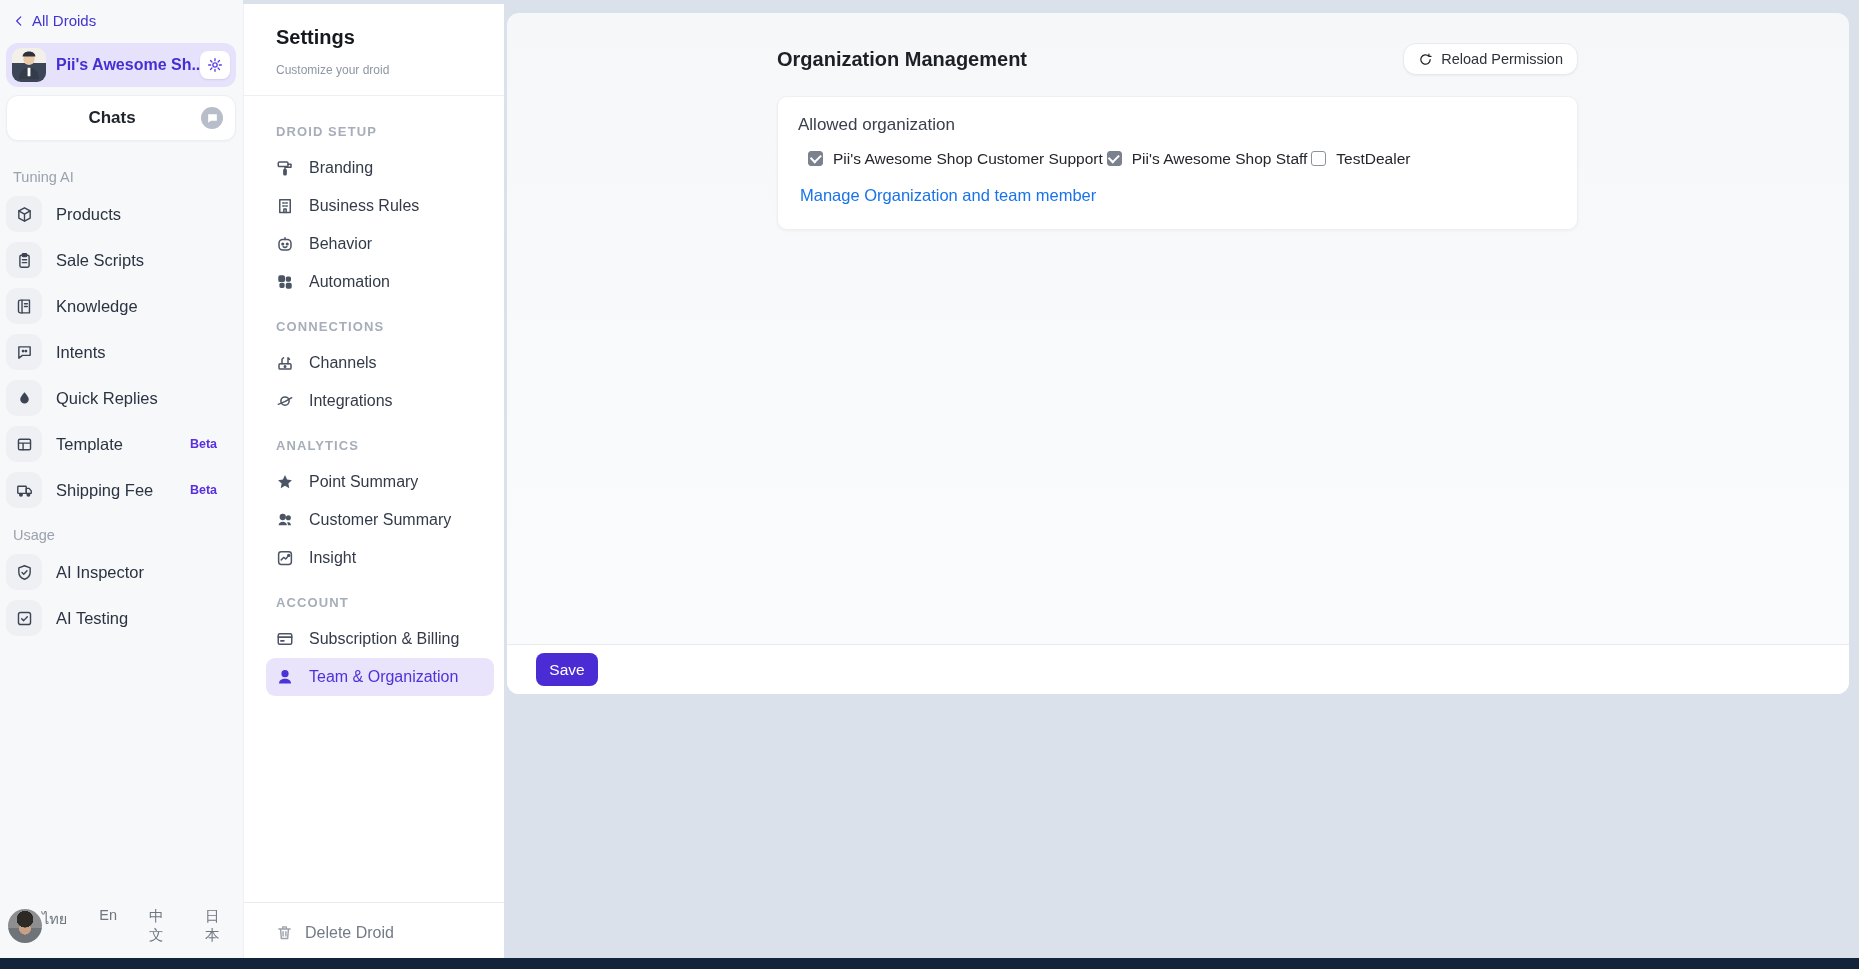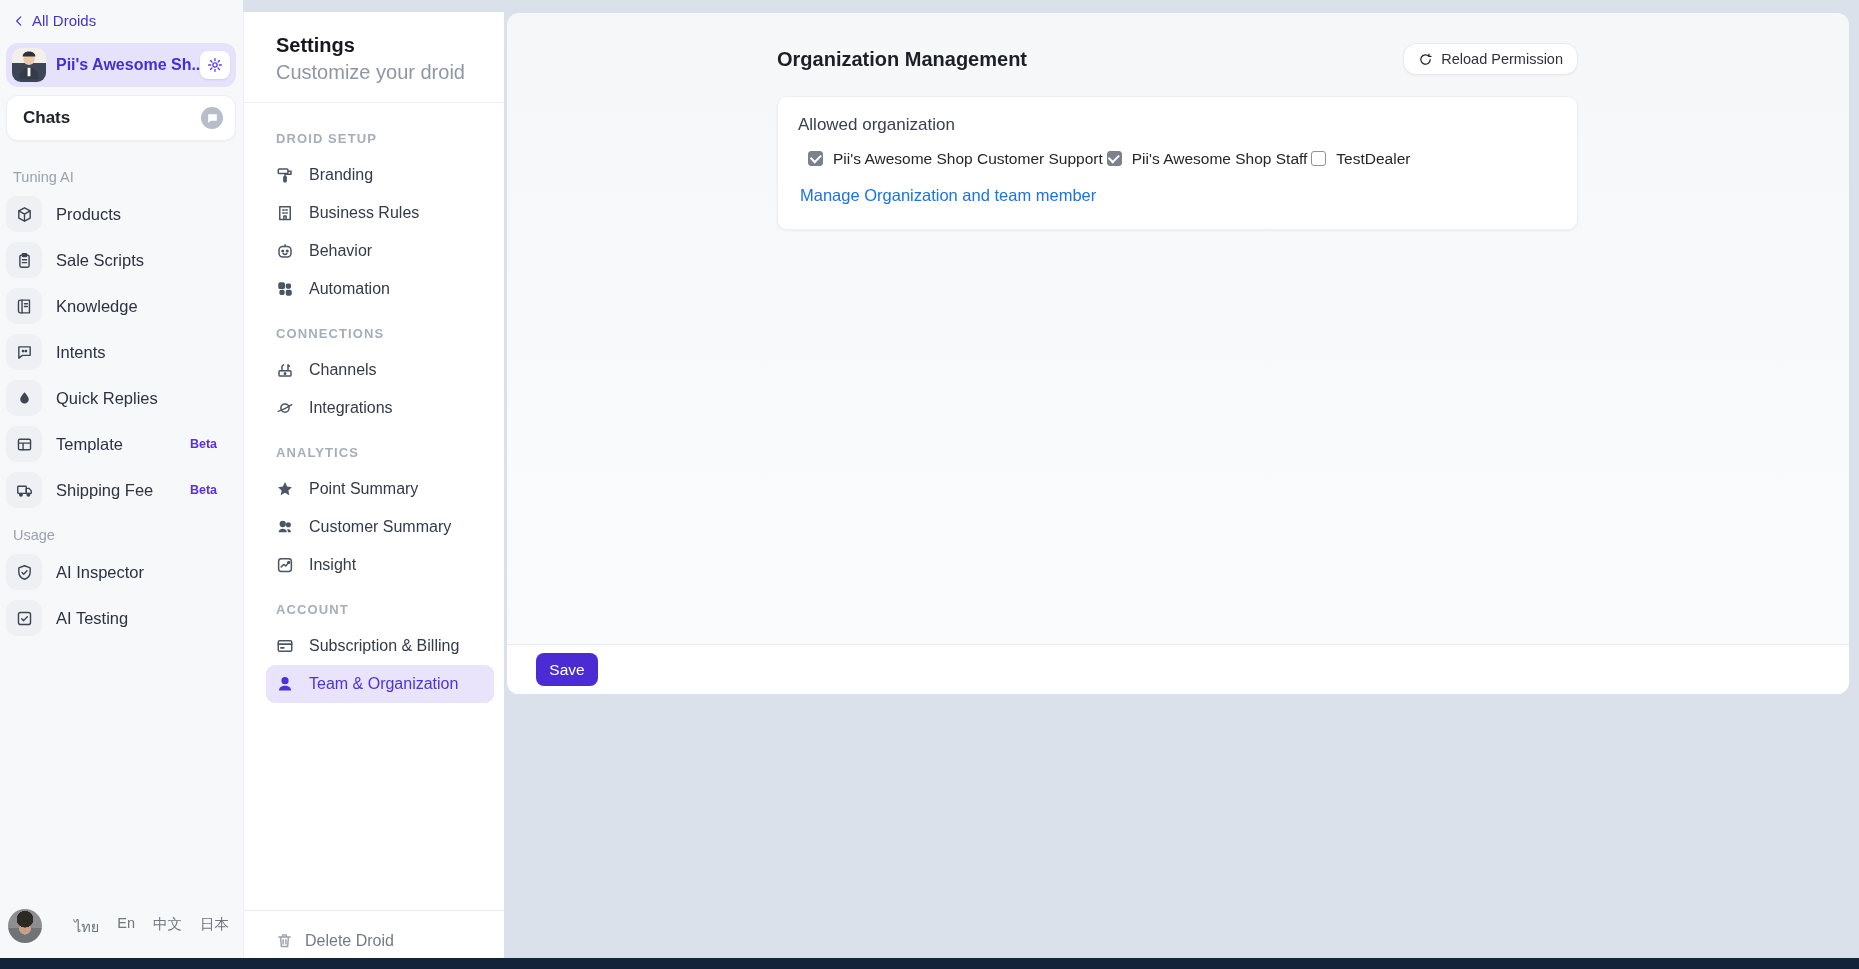--- a/index.html
+++ b/index.html
@@ -38,21 +38,21 @@
   .droid-gear-btn {
     width:30px; height:28px; background:#fff; border-radius:8px;
     display:flex; align-items:center; justify-content:center; color:#5b3fe0; cursor:pointer;
     box-shadow:0 1px 2px rgba(40,40,90,.12);
   }
   .chats-card {
     margin:8px 7px 0 6px; height:46px; background:#fff; border:1px solid #eceef2;
     border-radius:12px; display:flex; align-items:center; padding:0 12px 0 16px; cursor:pointer;
     box-shadow:0 1px 2px rgba(30,40,70,.04);
   }
-  .chats-label { flex:1; font-size:17px; font-weight:700; color:#20242c; }
+  .chats-label { flex:1; font-size:17px; font-weight:700; color:#20242c;text-align:center; }
   .chats-icon {
     width:22px; height:22px; border-radius:50%; background:#b7bec9; color:#fff;
     display:flex; align-items:center; justify-content:center;
   }
   .nav-scroll { flex:1; overflow:hidden; padding-top:14px; }
   .side-section-label { margin:14px 0 6px 13px; font-size:14.5px; color:#9aa2ae; }
   .side-item {
     display:flex; align-items:center; height:46px; padding:0 12px 0 6px; cursor:pointer;
   }
   .side-item .icon-box {
@@ -64,31 +64,31 @@
   .left-footer {
     height:56px; display:flex; align-items:center; padding:0 14px 8px 8px;
   }
   .user-avatar {
     width:34px; height:34px; border-radius:50%; overflow:hidden; flex:0 0 auto; cursor:pointer;
     background:
       radial-gradient(circle at 50% 30%, #2d2a26 0 28%, transparent 29%),
       radial-gradient(circle at 50% 58%, #c9a086 0 22%, transparent 23%),
       linear-gradient(180deg,#8e8e90 0 55%, #6f7478 55%);
   }
-  .lang-row { flex:1; display:flex; justify-content:flex-end; gap:18px; }
+  .lang-row { flex:1; display:flex; gap:32px; }
   .lang { font-size:14.5px; color:#6f7680; cursor:pointer; }
 
   
   .settings-panel {
-    position:absolute; left:243px; top:12px; width:261px; height:958px;
+    position:absolute; left:243px; top:4px; width:261px; height:958px;
     background:#fff; border-left:1px solid #eef0f3; display:flex; flex-direction:column;
   }
   .settings-head { padding:22px 20px 14px 32px; }
   .settings-title { font-size:20px; font-weight:700; color:#15181e; }
-  .settings-sub { margin-top:4px; font-size:20px; color:#8e97a3; }
+  .settings-sub { margin-top:14px; font-size:12px; color:#8e97a3; }
   .settings-div { height:1px; background:#edeff2; margin:4px 0 6px; }
   .settings-groups { flex:1; padding:4px 10px 0 22px; overflow:hidden; }
   .group-label {
     margin:18px 0 10px 10px; font-size:13px; font-weight:700; letter-spacing:1.1px; color:#a6aeb9;
   }
   .set-item {
     display:flex; align-items:center; height:38px; padding:0 10px; border-radius:9px;
     color:#39414e; cursor:pointer;
   }
   .set-item .sic { width:18px; height:18px; color:#4c5564; flex:0 0 auto; }

